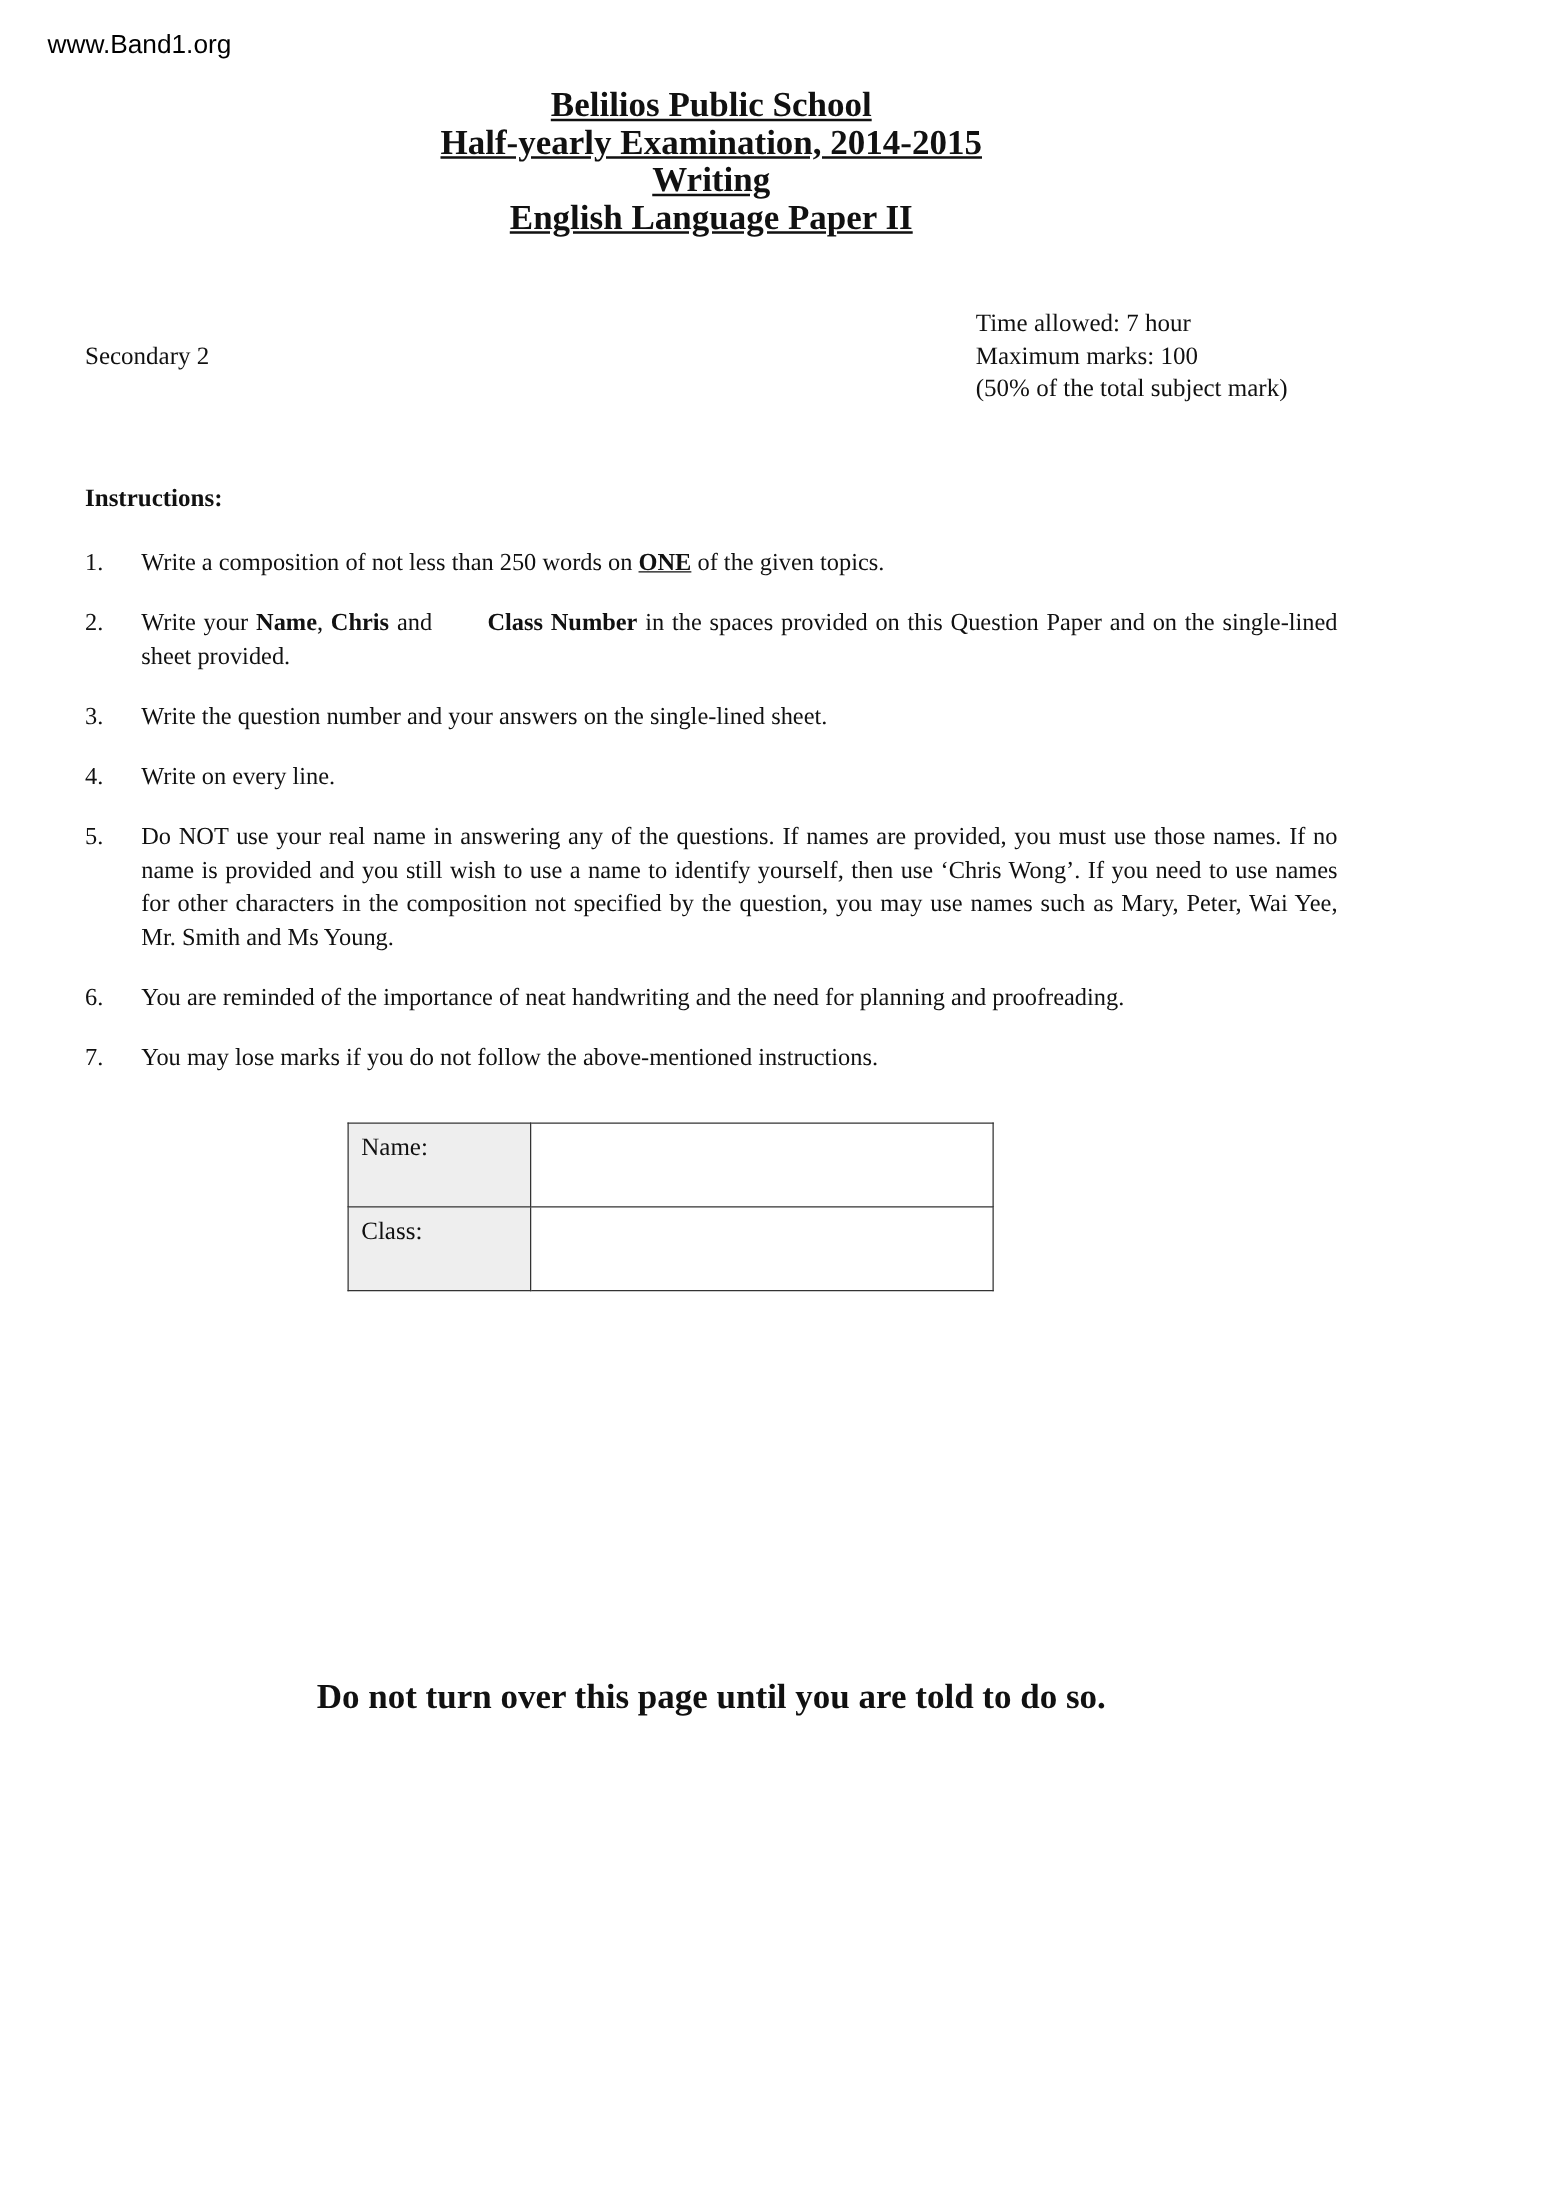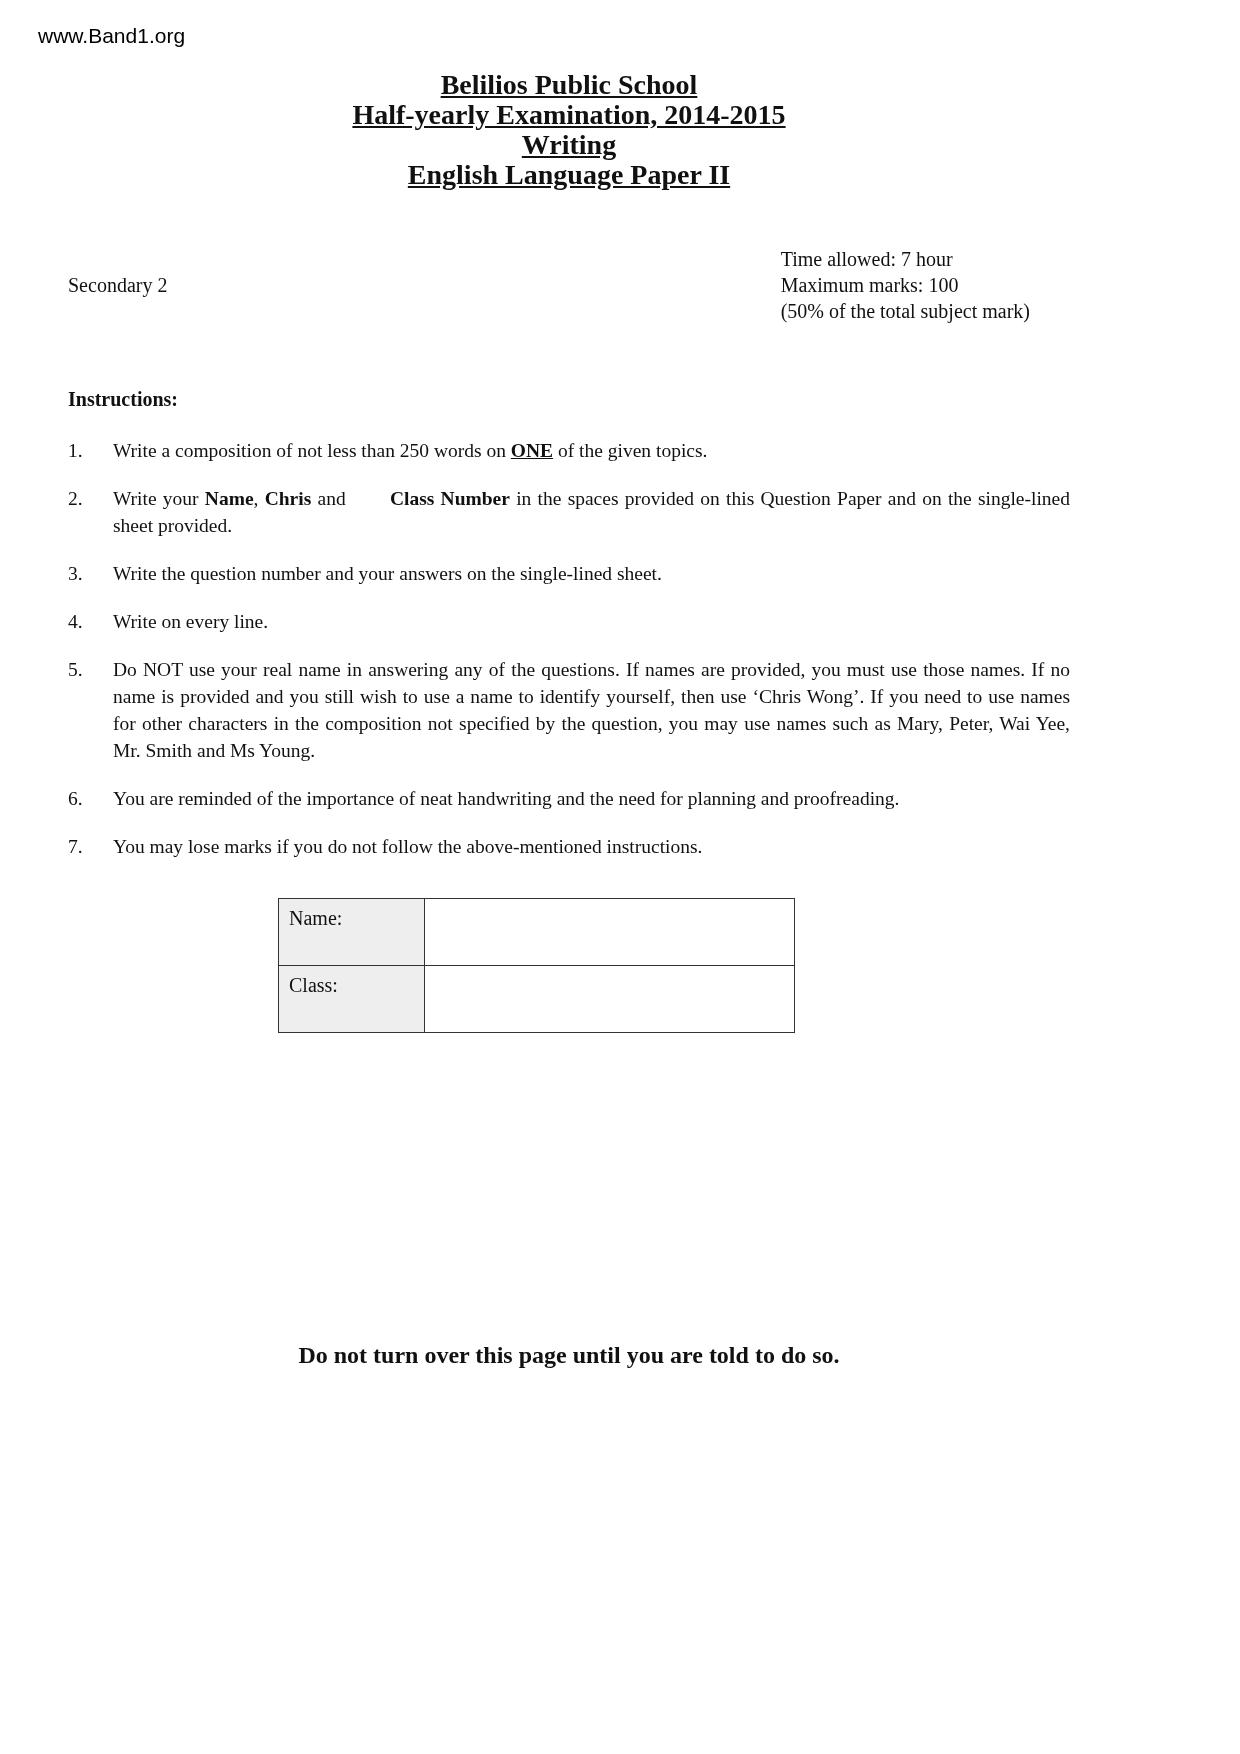--- a/index.html
+++ b/index.html
@@ -75,21 +75,21 @@
   td.value-cell {
     width: 370px;
     background: #ffffff;
   }
   .footer {
     position: absolute;
     top: 1342px;
     left: 68px;
     width: 1002px;
     text-align: center;
-    font-size: 24px;
+    font-size: 28px;
     font-weight: bold;
   }
 </style>
 </head>
 <body>
 
 <div class="page">
 
   <div class="watermark">www.Band1.org</div>
 

